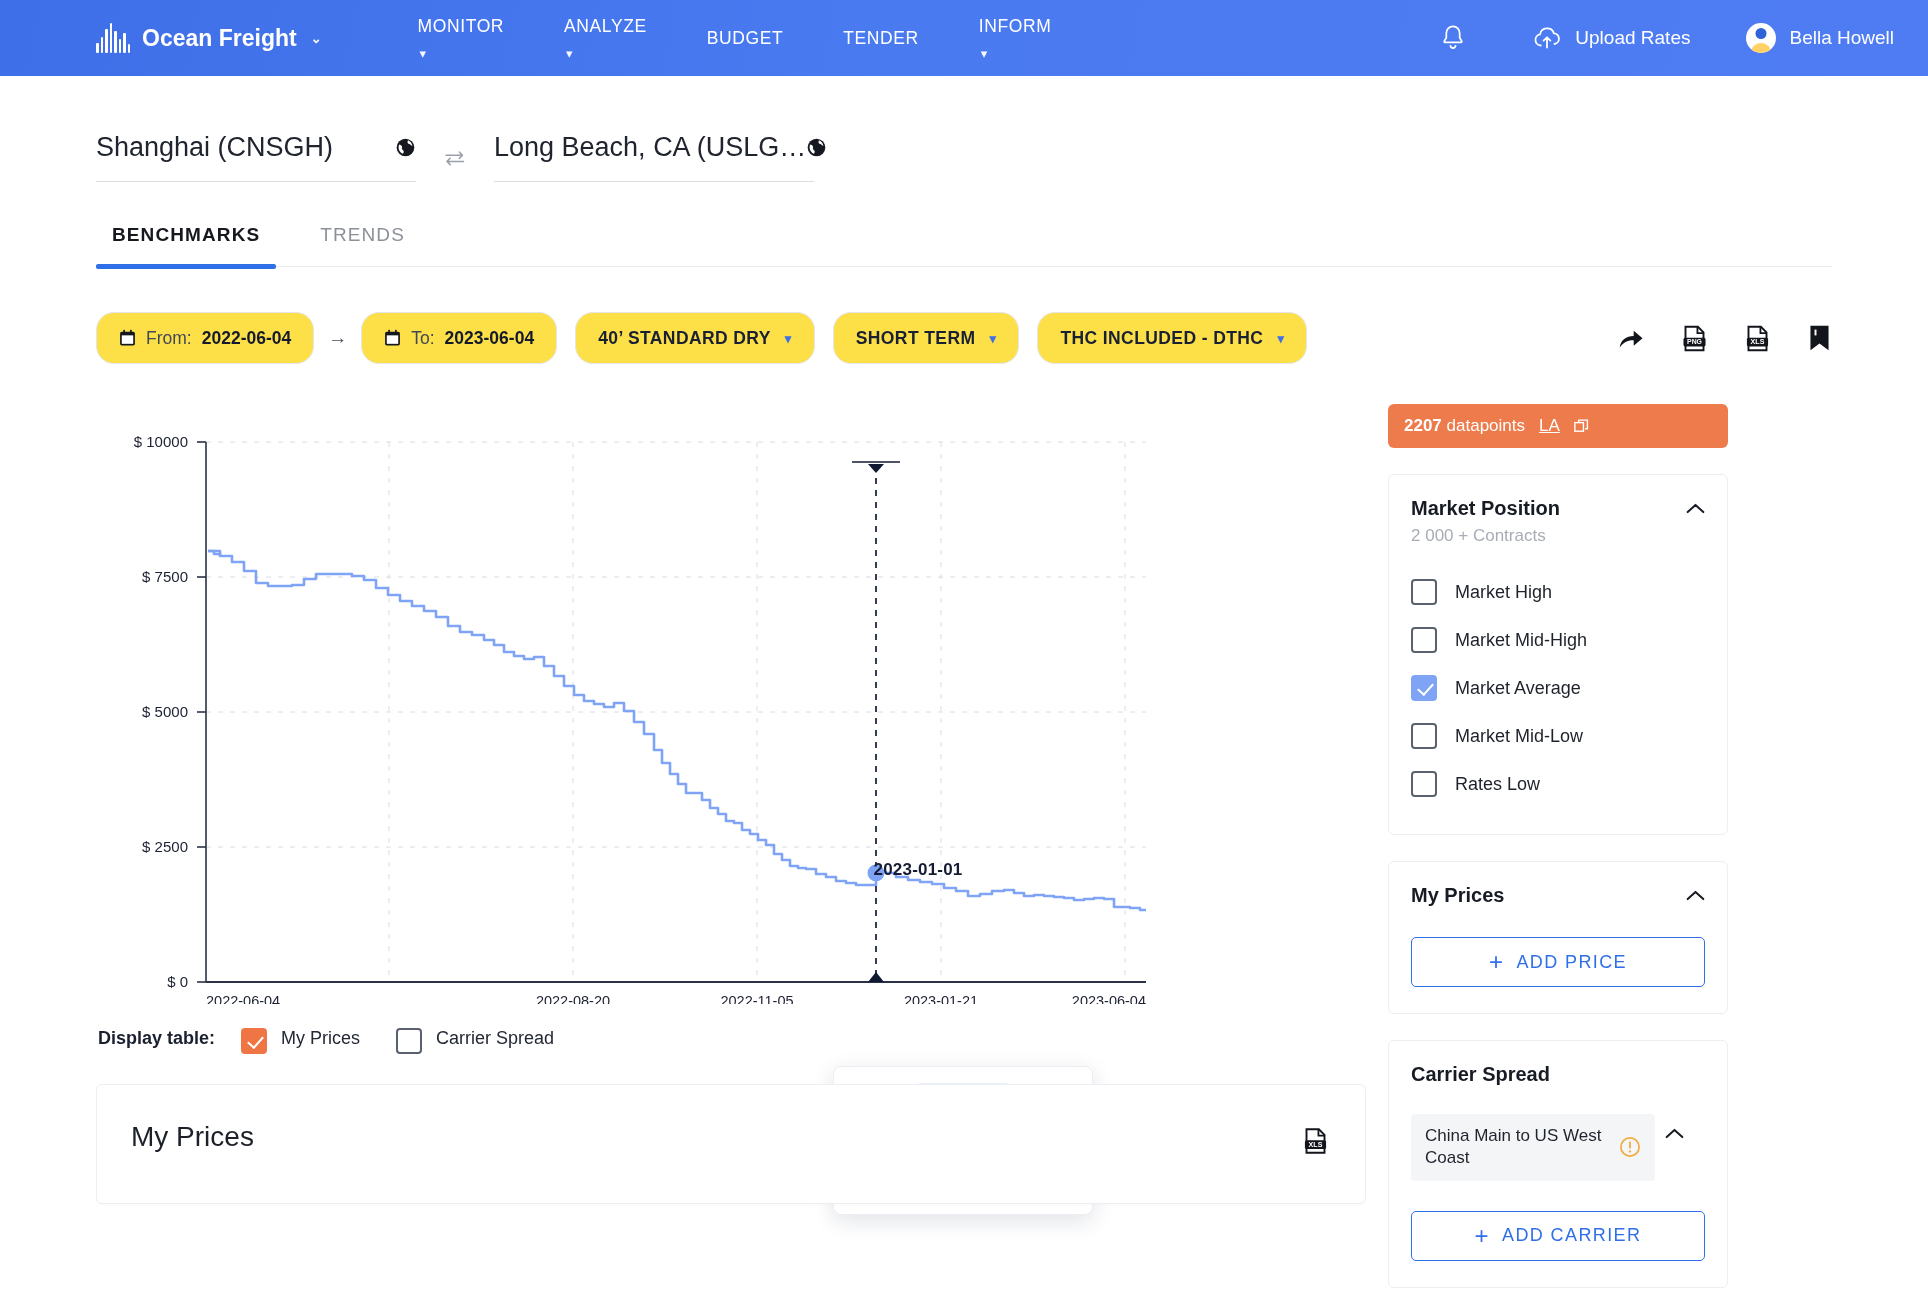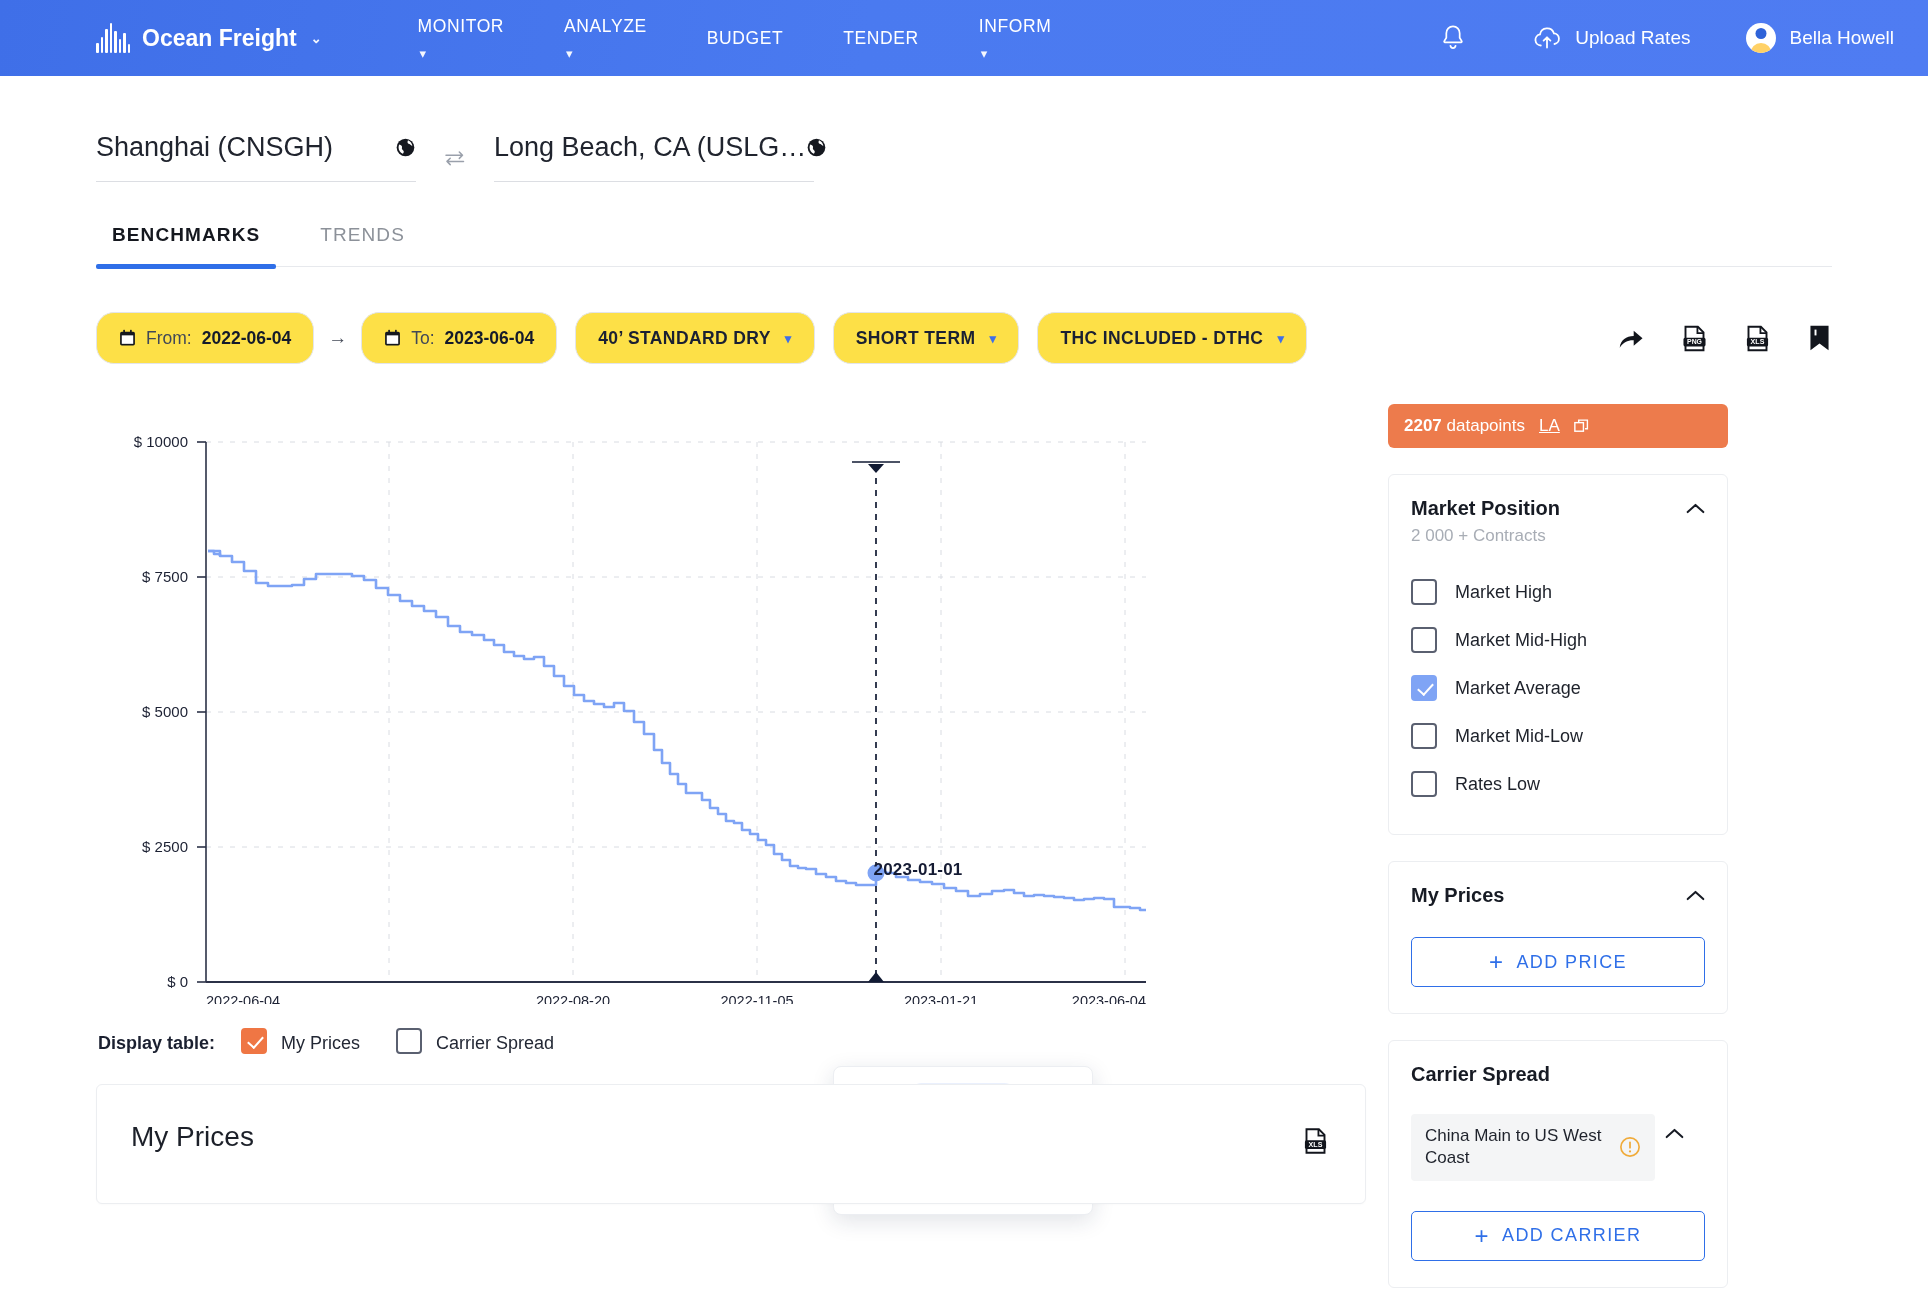--- a/index.html
+++ b/index.html
@@ -120,21 +120,21 @@
   }
   .tt-date-row { text-align: center; }
   .tt-rule { height: 1px; background: #edeff3; margin: 14px 0 14px 0; }
   .tt-title { font-size: 17px; font-weight: 700; color: #161c2e; margin-bottom: 14px; }
   .tt-row { display: flex; align-items: center; gap: 12px; }
   .tt-dot { width: 12px; height: 12px; border-radius: 50%; background: #7fa4f5; flex: none; }
   .tt-name { font-size: 17px; color: #7b818c; }
   .tt-val { margin-left: auto; font-size: 17px; font-weight: 700; color: #161c2e; }
 
   
-  .display-row { display: flex; align-items: flex-end; gap: 14px; margin-top: 24px; padding-left: 2px; }
+  .display-row { display: flex; align-items: flex-start; gap: 14px; margin-top: 24px; padding-left: 2px; }
   .display-lbl { font-size: 18px; font-weight: 700; color: #1b2030; margin-right: 12px; }
   .cb {
     width: 26px; height: 26px; border-radius: 4px; border: 2px solid #5a6070;
     background: #fff; cursor: pointer; flex: none; position: relative;
   }
   .cb.on { background: #ef7644; border-color: #ef7644; }
   .cb.on.blue { background: #7fa4f5; border-color: #7fa4f5; }
   .cb.on::after {
     content: ""; position: absolute; left: 8px; top: 3px; width: 7px; height: 13px;
     border: solid #fff; border-width: 0 2.8px 2.8px 0; transform: rotate(42deg);

